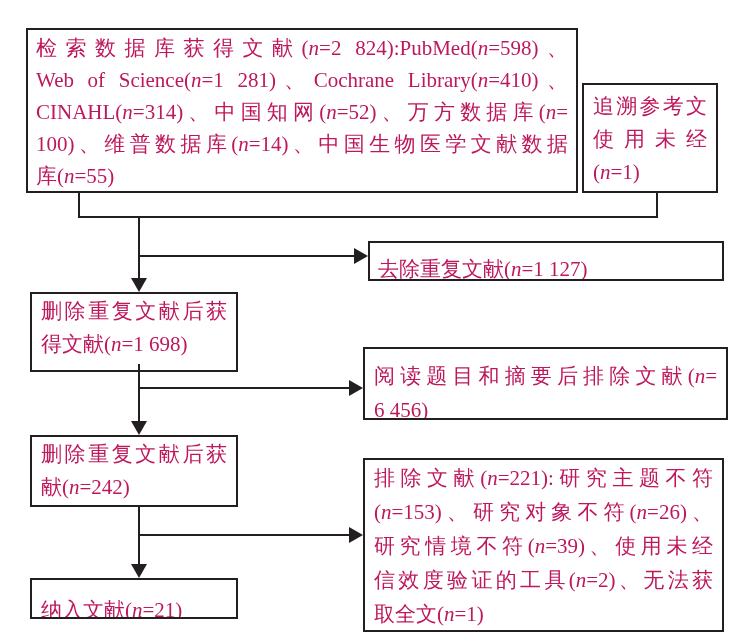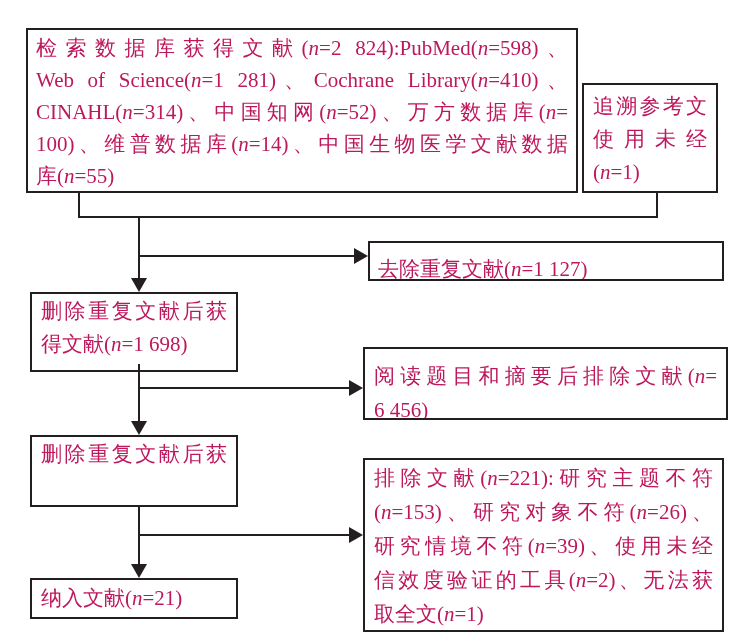--- a/index.html
+++ b/index.html
@@ -37,21 +37,21 @@
     border-left:14px solid #231f20;
   }
   
   #box-search{ left:26px; top:28px; width:552px; height:165px; padding:2px 8px; line-height:32px; }
   #box-tracing{ left:582px; top:83px; width:136px; height:110px; padding:5px 9px; line-height:33px; }
   #box-dedup-removed{ left:368px; top:241px; width:356px; height:40px; padding:8px 8px; line-height:37px; }
   #box-after-dedup{ left:30px; top:292px; width:208px; height:80px; padding:1px 9px; line-height:33px; }
   #box-title-abstract{ left:363px; top:347px; width:365px; height:73px; padding:10px 9px; line-height:34px; }
   #box-fulltext-screen{ left:30px; top:435px; width:208px; height:72px; padding:1px 9px; line-height:33px; }
   #box-fulltext-excluded{ left:363px; top:458px; width:361px; height:174px; padding:1px 9px; line-height:34px; }
-  #box-included{ left:30px; top:578px; width:208px; height:41px; padding:0 9px; line-height:37px; }
+  #box-included{ left:30px; top:578px; width:208px; height:41px; padding:12px 9px; line-height:37px; }
   
   #conn-search-down{ left:78px; top:192px; width:2px; height:26px; }
   #conn-tracing-down{ left:656px; top:192px; width:2px; height:26px; }
   #conn-merge-h{ left:78px; top:216px; width:580px; height:2px; }
   #conn-main-v1{ left:138px; top:216px; width:2px; height:64px; }
   #arrowhead-down-1{ left:131px; top:278px; }
   #conn-branch-1{ left:139px; top:255px; width:215px; height:2px; }
   #arrowhead-right-1{ left:354px; top:248px; }
   #conn-main-v2{ left:138px; top:364px; width:2px; height:58px; }
   #arrowhead-down-2{ left:131px; top:421px; }
@@ -90,20 +90,21 @@
       <div class="tline tlast">得文献(<i class="var">n</i>=1 698)</div>
     </div>
 
   <div class="fbox" id="box-title-abstract">
       <div class="tline">阅读题目和摘要后排除文献(<i class="var">n</i>=</div>
       <div class="tline tlast">6 456)</div>
     </div>
 
   <div class="fbox" id="box-fulltext-screen">
       <div class="tline">删除重复文献后获</div>
+      <div class="tline tlast">献(<i class="var">n</i>=242)</div>
     </div>
 
   <div class="fbox" id="box-fulltext-excluded">
       <div class="tline">排除文献(<i class="var">n</i>=221):研究主题不符</div>
       <div class="tline">(<i class="var">n</i>=153)、研究对象不符(<i class="var">n</i>=26)、</div>
       <div class="tline">研究情境不符(<i class="var">n</i>=39)、使用未经</div>
       <div class="tline">信效度验证的工具(<i class="var">n</i>=2)、无法获</div>
       <div class="tline tlast">取全文(<i class="var">n</i>=1)</div>
     </div>
 

